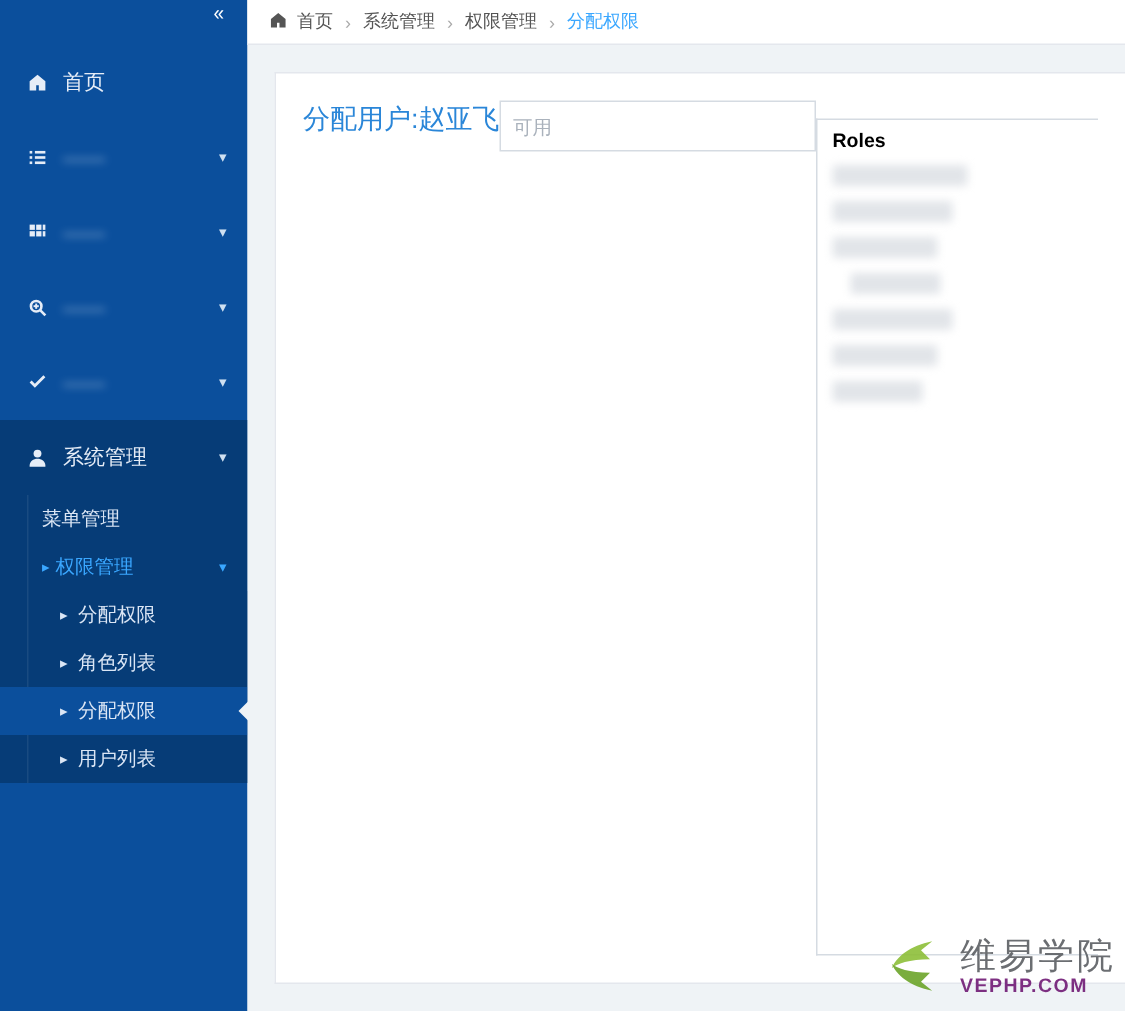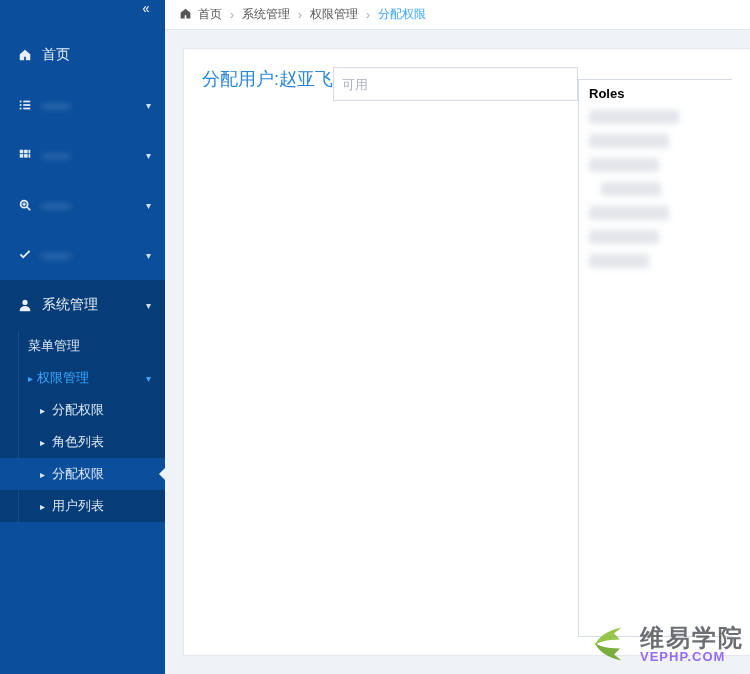--- a/index.html
+++ b/index.html
@@ -42,35 +42,35 @@
   .main { flex: 1; display: flex; flex-direction: column; min-width: 0; background: #eff3f6; position: relative; }
   .breadcrumb { height: 30px; background: #fff; border-bottom: 1px solid #e4e7ed; display: flex; align-items: center; padding: 0 14px; font-size: 12px; color: #666; gap: 6px; }
   .breadcrumb .home-ico { font-size: 13px; color: #555; }
   .breadcrumb .sep { color: #aaa; margin: 0 2px; }
   .breadcrumb .bc-link { color: #555; cursor: pointer; }
   .breadcrumb .bc-current { color: #3aa7ff; }
 
   .content-wrap { flex: 1; padding: 18px 0 18px 18px; overflow: hidden; }
   .panel { background: #fff; border: 1px solid #e4e7ed; border-right: none; height: 100%; padding: 18px 18px 18px 18px; display: flex; }
   .panel-title { color: #2a86d8; font-size: 18px; font-weight: 400; margin-bottom: 14px; }
-  .search-box { width: 245px; height: 30px; border: 1px solid #d5dbe2; padding: 16px 8px; font-size: 13px; color: #555; outline: none; }
+  .search-box { width: 211px; height: 30px; border: 1px solid #d5dbe2; padding: 16px 8px; font-size: 13px; color: #555; outline: none; }
   .search-box::placeholder { color: #aab2bc; }
 
   .roles-box { margin-top: 12px; border: 1px solid #d5dbe2; border-right: none; flex: 1; padding: 6px 10px 10px 10px; overflow: hidden; }
   .roles-box .roles-hdr { font-weight: bold; font-size: 13px; color: #000000; margin-bottom: 4px; }
   .roles-box .role-row { height: 24px; display: flex; align-items: center; }
   .roles-box .role-row .role-label { filter: blur(3px); color: #7f8893; font-size: 13px; }
   .roles-box .role-row .role-label.smudge { background: #e2e5e9; border-radius: 2px; display: inline-block; }
 
   
   .watermark { position: absolute; right: 6px; bottom: 6px; display: flex; align-items: center; gap: 8px; opacity: 0.9; pointer-events: none; }
   .watermark svg { width: 48px; height: 48px; }
   .watermark .wm-text { display: flex; flex-direction: column; line-height: 1; }
-  .wm-text .wm-cn { font-size: 24px; font-weight: 700; letter-spacing: 2px; color: #5c5f63; }
-  .wm-text .wm-en { font-size: 13px; font-weight: 700; letter-spacing: 1px; color: #8b5cf6; }
+  .wm-text .wm-cn { font-size: 24px; font-weight: 400; letter-spacing: 2px; color: #5c5f63; }
+  .wm-text .wm-en { font-size: 13px; font-weight: 700; letter-spacing: 1px; color: #701a75; }
 </style>
 </head>
 <body>
 
 <div class="sidebar">
   <div class="collapse-bar">
     <span>«</span>
   </div>
 
   <div class="nav-item">

